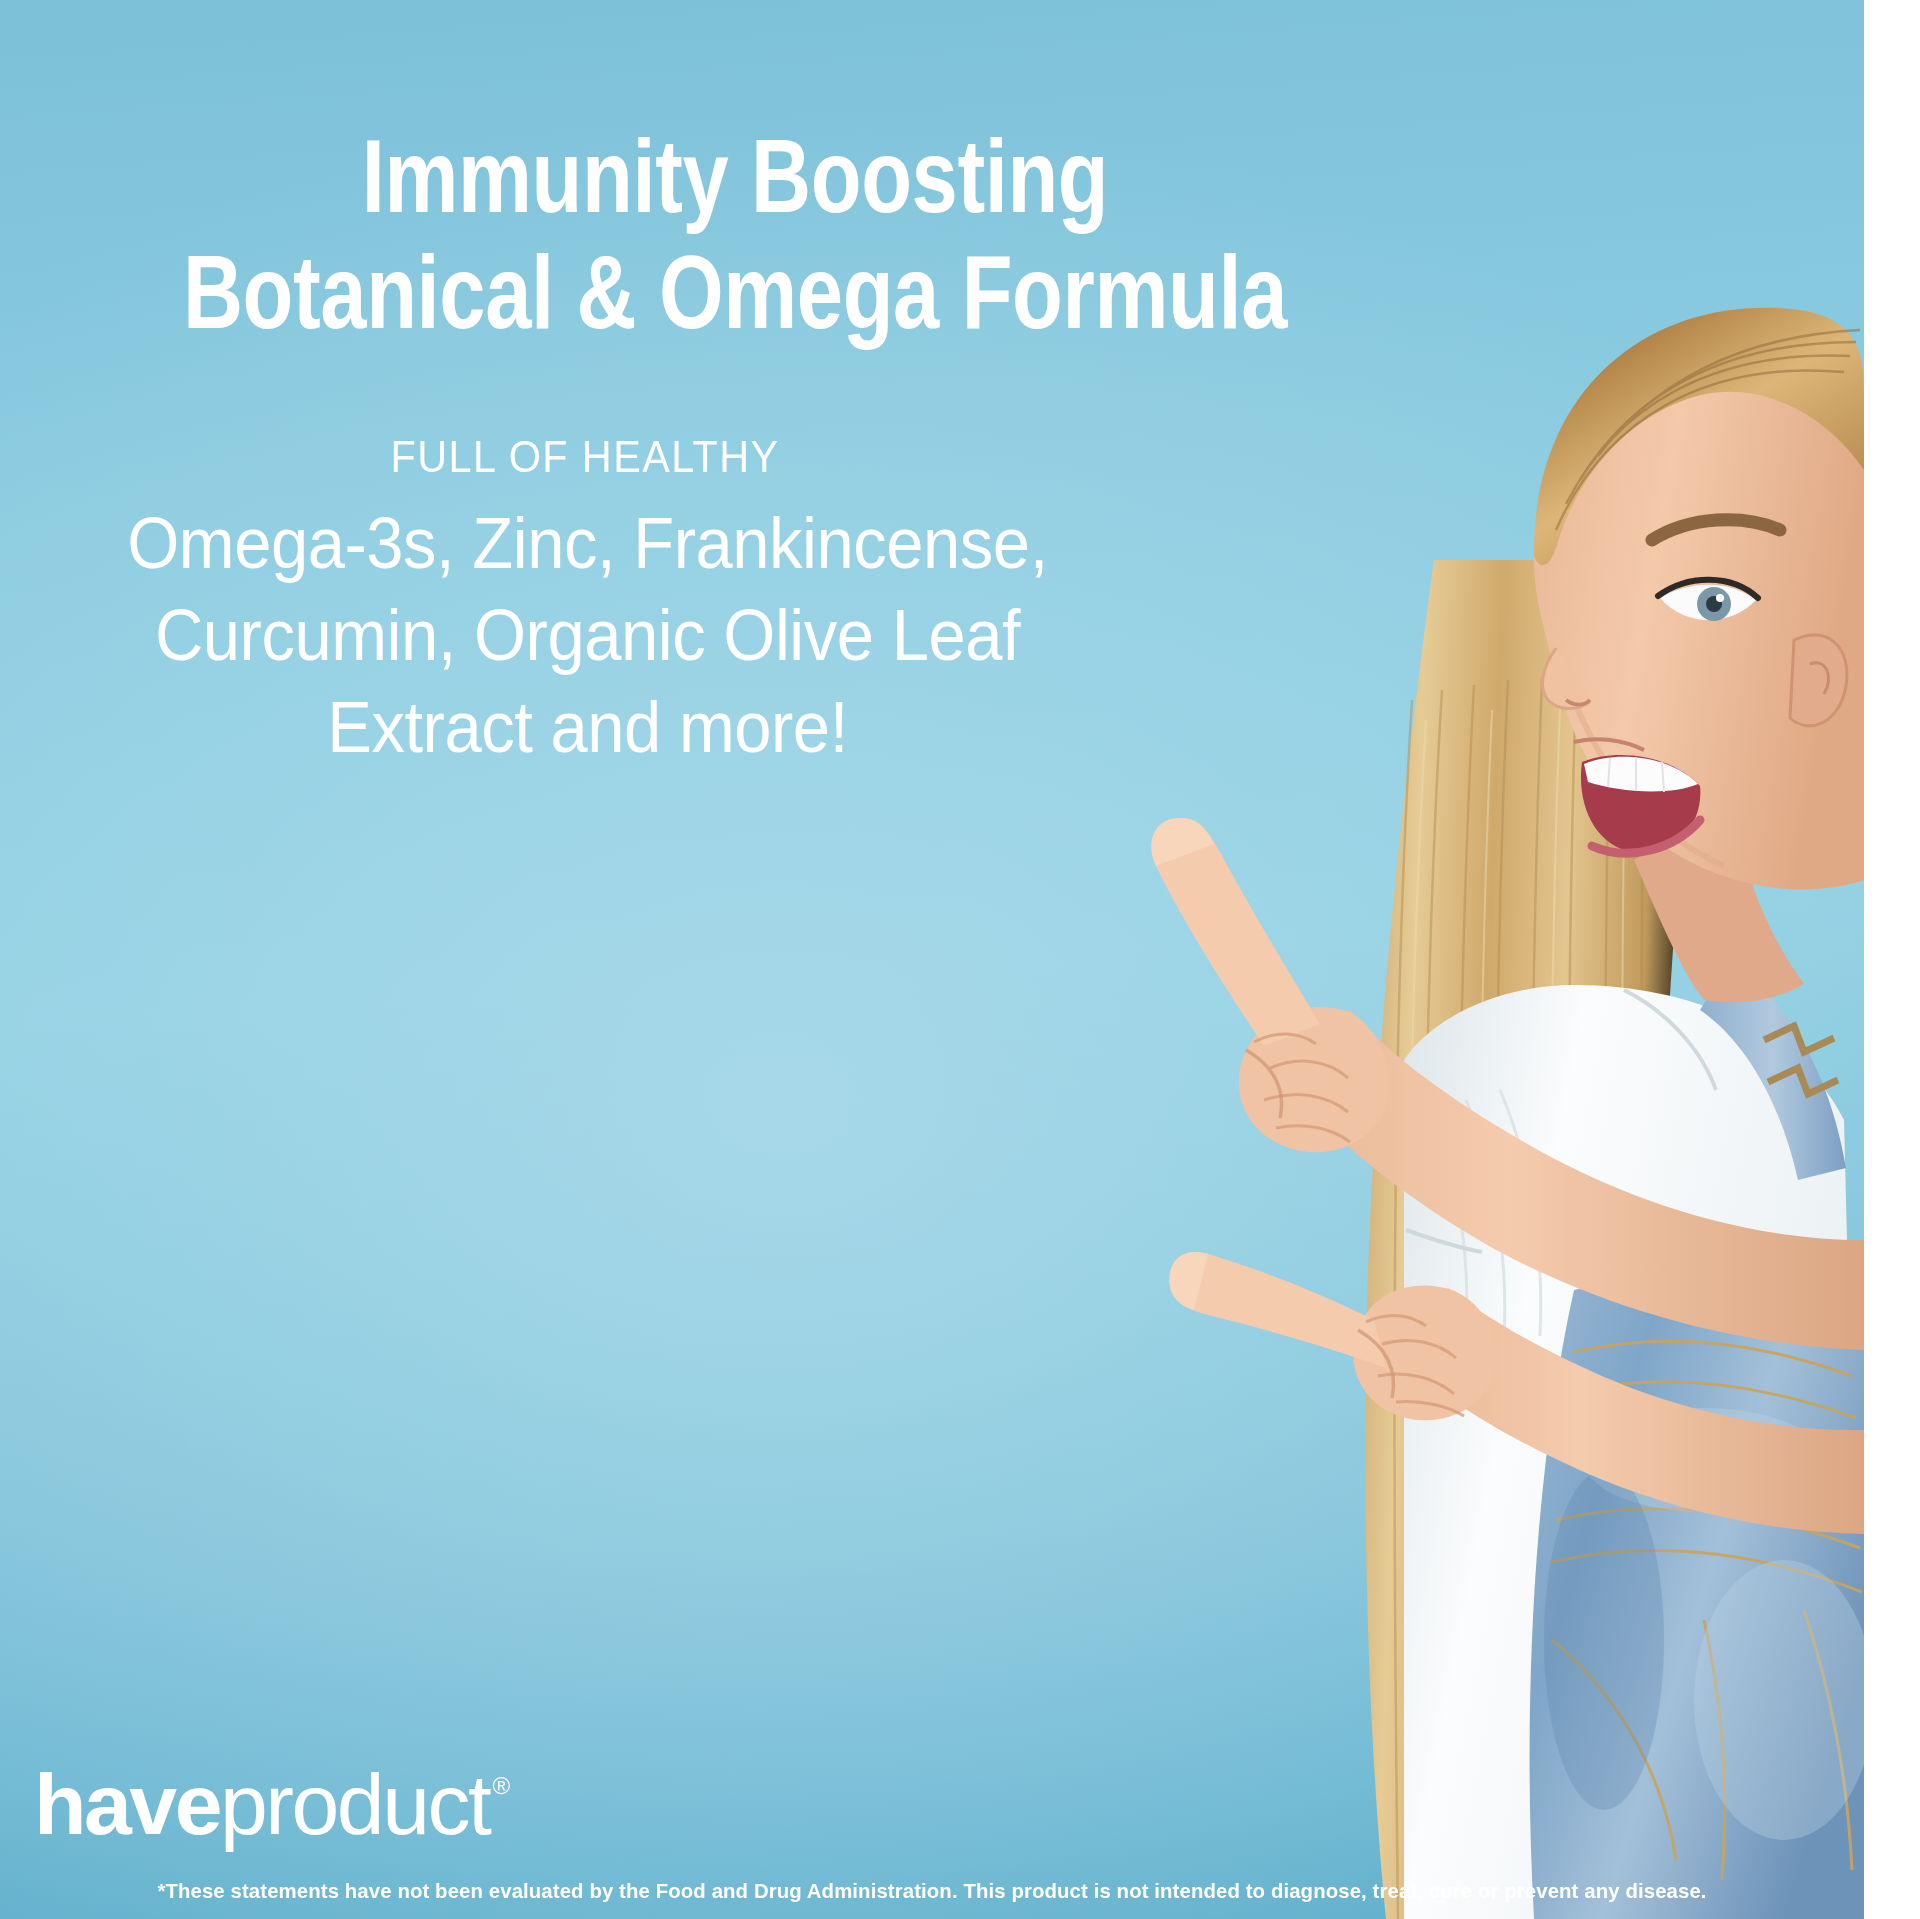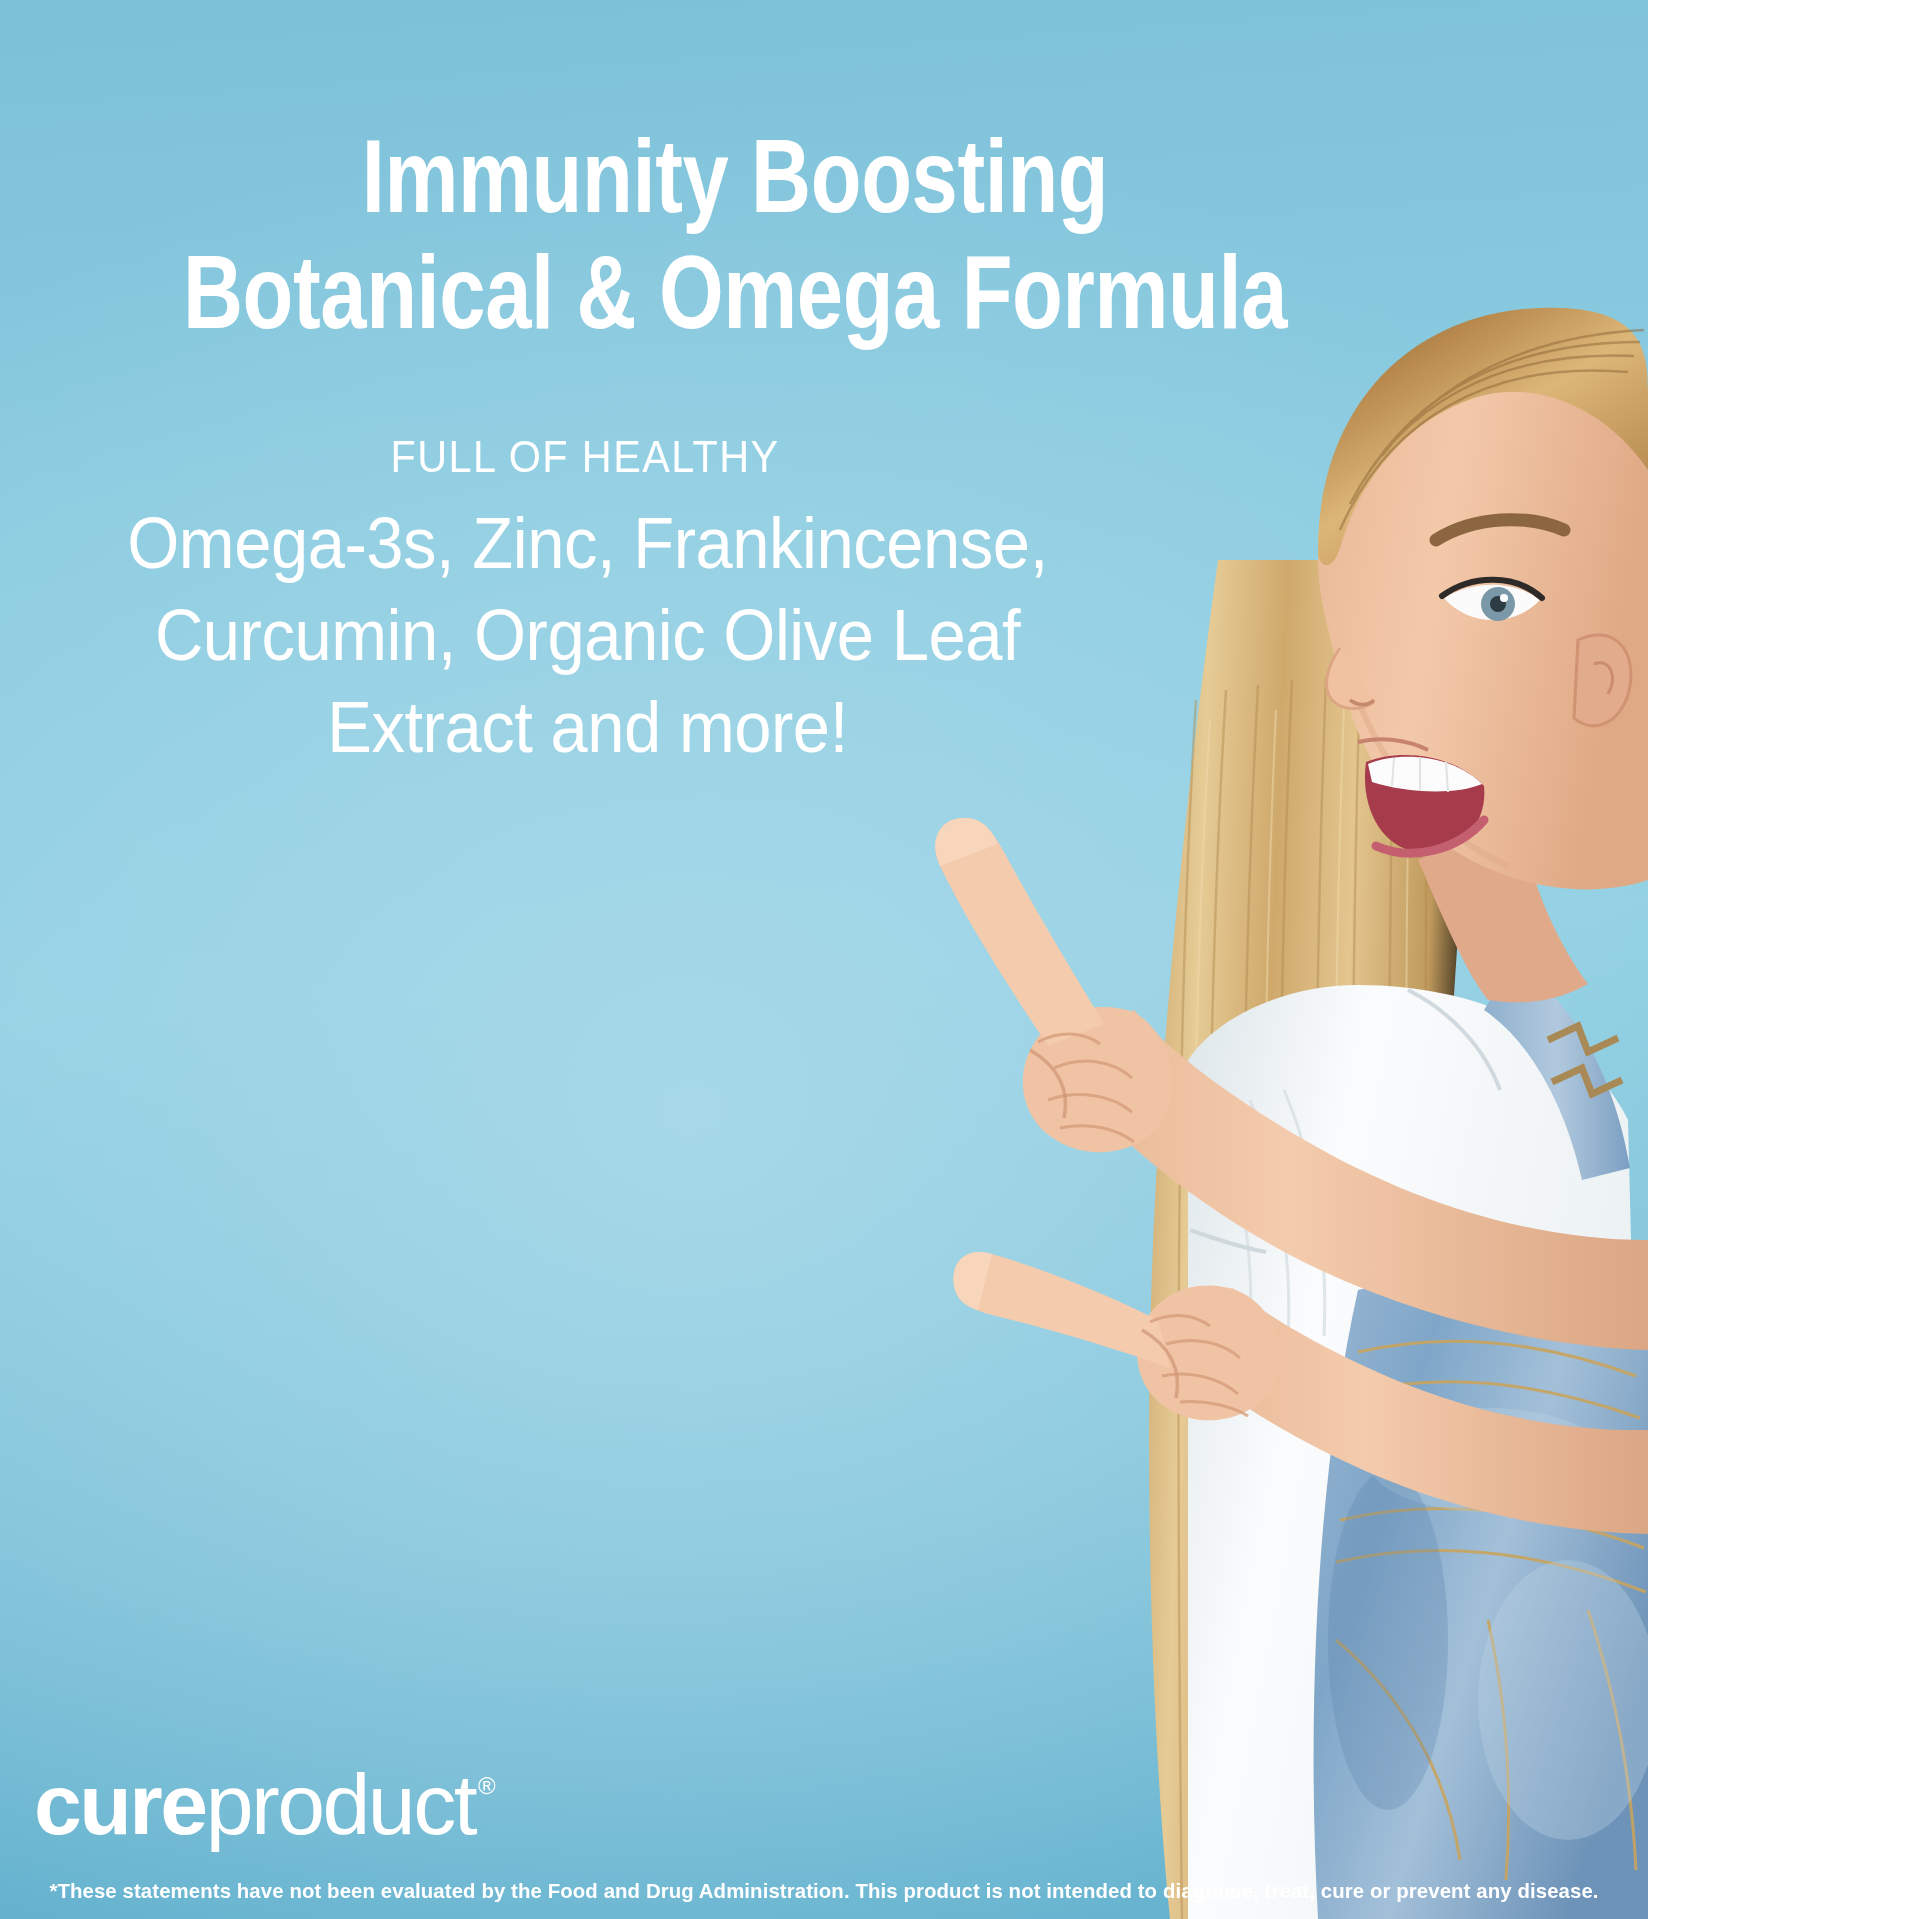--- a/index.html
+++ b/index.html
@@ -1,20 +1,20 @@
 <!DOCTYPE html>
 <html><head>
 <meta charset="utf-8">
 <style>
   * { margin:0; padding:0; box-sizing:border-box; }
   html, body { background:#ffffff; }
 
   .ad {
     position: relative;
-    width: 1648px;
+    width: 1864px;
     height: 1919px;
     overflow: hidden;
     font-family: "Liberation Sans", sans-serif;
     background:
       radial-gradient(115% 85% at 42% 58%, rgba(168,217,233,0.95) 0%, rgba(168,217,233,0.0) 62%),
       linear-gradient(176deg, #7cc0d8 0%, #8acbe0 26%, #90d0e3 50%, #79bed6 78%, #5cadcb 100%);
   }
 
   
   .photo {
@@ -320,18 +320,18 @@
 
   <div class="eyebrow">FULL OF HEALTHY</div>
 
   <div class="ingredients">
     <span>Omega-3s, Zinc, Frankincense,</span>
     <span>Curcumin, Organic Olive Leaf</span>
     <span>Extract and more!</span>
   </div>
 
   <div class="logo">
-    <span class="bold">cure</span><span class="light">product</span><span class="reg">®</span>
+    <span class="bold">have</span><span class="light">product</span><span class="reg">®</span>
   </div>
 
   <div class="disclaimer">*These statements have not been evaluated by the Food and Drug Administration. This product is not intended to diagnose, treat, cure or prevent any disease.</div>
 
 </div>
 
 </body></html>

